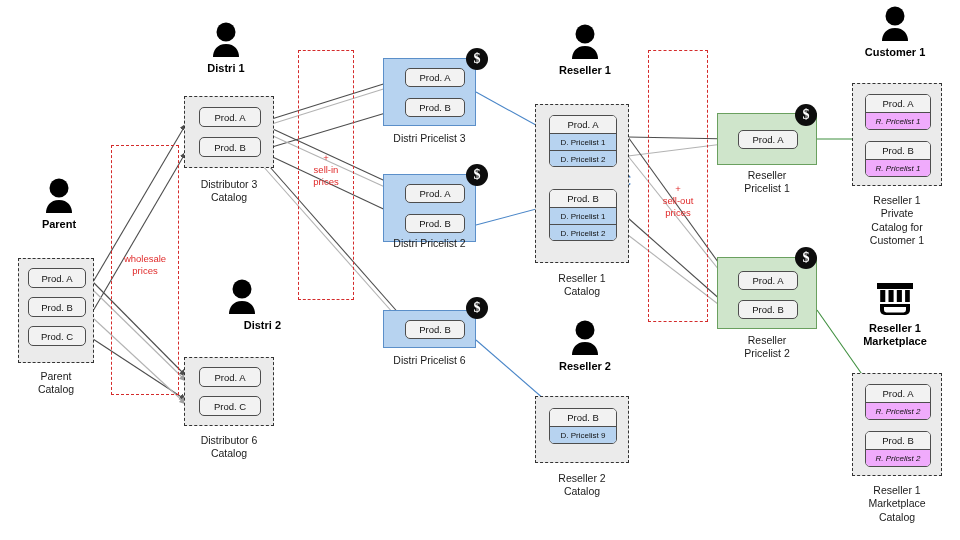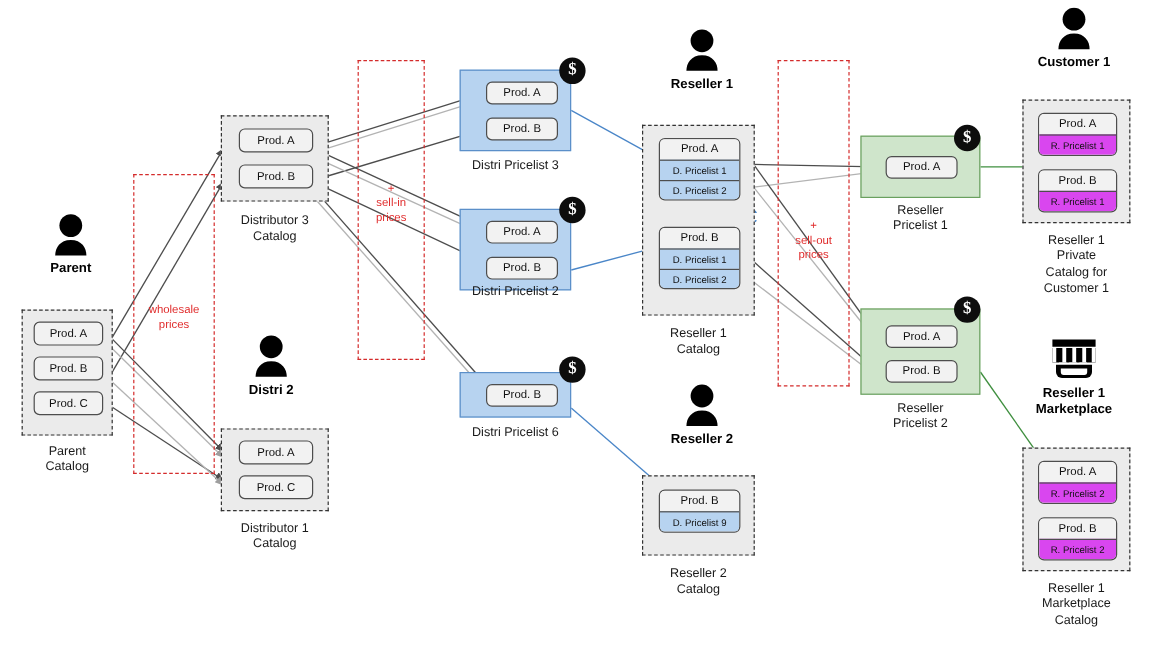--- a/index.html
+++ b/index.html
@@ -32,21 +32,21 @@
   .plist.green{background:#cfe5cb;border:1.6px solid #6aa05f;}
 
   
   .pcard{position:absolute;box-sizing:border-box;border:1px solid #4d4d4d;border-radius:5px;
          overflow:hidden;background:#f2f2f2;}
   .pcard .hd{height:17px;display:flex;align-items:center;justify-content:center;
              font-size:9.5px;background:#f2f2f2;color:#111;}
   .pcard .row{height:16px;display:flex;align-items:center;justify-content:center;
               font-size:8px;color:#111;border-top:1px solid #4d4d4d;}
   .pcard .row.blue{background:#b7d3f0;}
-  .pcard .row.green{background:#d946ef;}
+  .pcard .row.green{background:#f0abfc;font-style:italic;}
 
   
   .badge{position:absolute;z-index:5;width:22px;height:22px;border-radius:50%;
          background:#0d0d0d;color:#fff;font-size:14px;font-weight:bold;
          display:flex;align-items:center;justify-content:center;line-height:1;
          font-family:"Liberation Serif",serif;}
 
   
   .zone{position:absolute;z-index:2;border:1.5px dashed #d42b2b;box-sizing:border-box;}
   .zlab{position:absolute;z-index:4;color:#e02b2b;font-size:9.5px;text-align:center;
@@ -127,22 +127,29 @@
 prices</div>
 
   <div class="actor" style="left:20px;top:178px;width:78px;">
     <svg class="glyph" width="34" height="36" viewBox="0 0 34 36">
       <circle cx="17" cy="10" r="9.5" fill="#000"></circle>
       <path d="M17 22c-9 0-13 6.5-13 13h26c0-6.5-4-13-13-13z" fill="#000"></path>
     </svg>
     <div class="nm">Parent</div>
   </div>
 
-
-  <div class="actor" style="left:187px;top:279px;width:78px;">
+  <div class="actor" style="left:187px;top:22px;width:78px;">
+    <svg class="glyph" width="34" height="36" viewBox="0 0 34 36">
+      <circle cx="17" cy="10" r="9.5" fill="#000"></circle>
+      <path d="M17 22c-9 0-13 6.5-13 13h26c0-6.5-4-13-13-13z" fill="#000"></path>
+    </svg>
+    <div class="nm">Distri 1</div>
+  </div>
+
+  <div class="actor" style="left:203px;top:279px;width:78px;text-align:right;">
     <svg class="glyph" width="34" height="36" viewBox="0 0 34 36">
       <circle cx="17" cy="10" r="9.5" fill="#000"></circle>
       <path d="M17 22c-9 0-13 6.5-13 13h26c0-6.5-4-13-13-13z" fill="#000"></path>
     </svg>
     <div class="nm">Distri 2</div>
   </div>
 
   <div class="actor" style="left:545px;top:24px;width:80px;">
     <svg class="glyph" width="34" height="36" viewBox="0 0 34 36">
       <circle cx="17" cy="10" r="9.5" fill="#000"></circle>
@@ -196,21 +203,21 @@
     <div class="chip" style="left:14px;top:10px;width:62px;height:20px;">Prod. A</div>
     <div class="chip" style="left:14px;top:40px;width:62px;height:20px;">Prod. B</div>
   </div>
   <div class="cap" style="left:180px;top:178px;width:98px;">Distributor 3
 Catalog</div>
 
   <div class="catalog" style="left:184px;top:357px;width:90px;height:69px;">
     <div class="chip" style="left:14px;top:9px;width:62px;height:20px;">Prod. A</div>
     <div class="chip" style="left:14px;top:38px;width:62px;height:20px;">Prod. C</div>
   </div>
-  <div class="cap" style="left:180px;top:434px;width:98px;">Distributor 1
+  <div class="cap" style="left:180px;top:434px;width:98px;">Distributor 6
 Catalog</div>
 
   <div class="plist blue" style="left:383px;top:58px;width:93px;height:68px;">
     <div class="chip" style="left:21px;top:9px;width:60px;height:19px;">Prod. A</div>
     <div class="chip" style="left:21px;top:39px;width:60px;height:19px;">Prod. B</div>
   </div>
   <div class="badge" style="left:466px;top:48px;">$</div>
   <div class="cap" style="left:373px;top:132px;width:113px;">Distri Pricelist 3</div>
 
   <div class="plist blue" style="left:383px;top:174px;width:93px;height:68px;">

